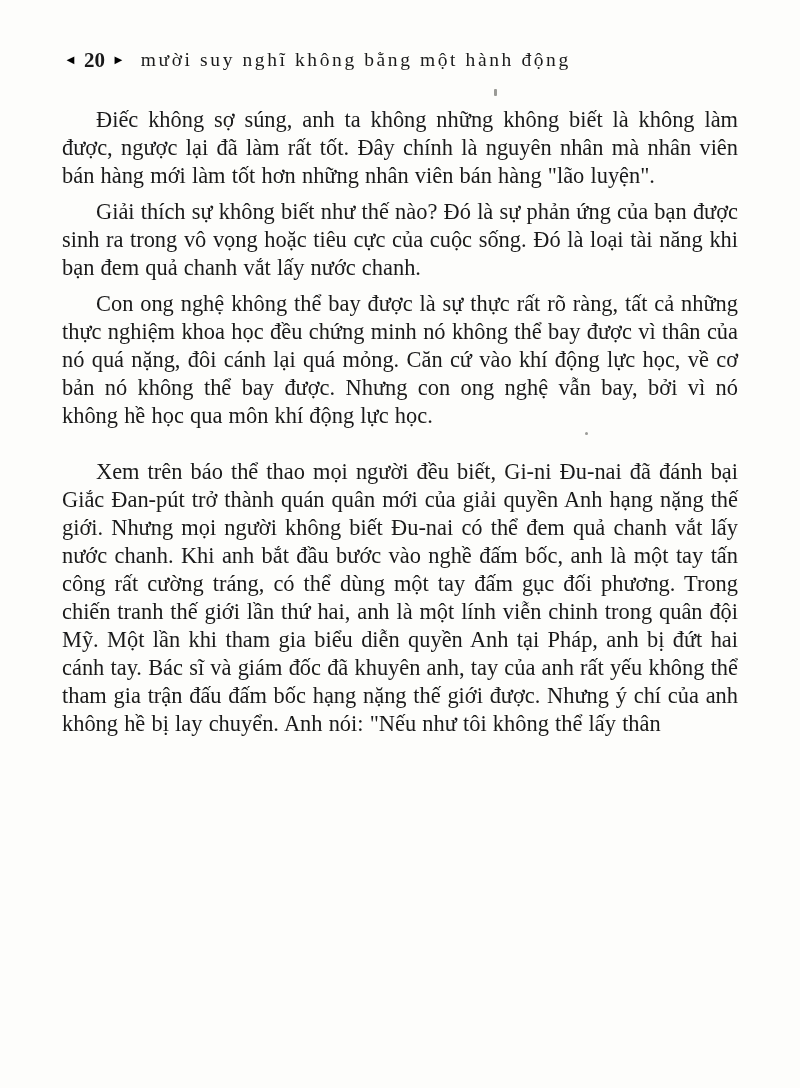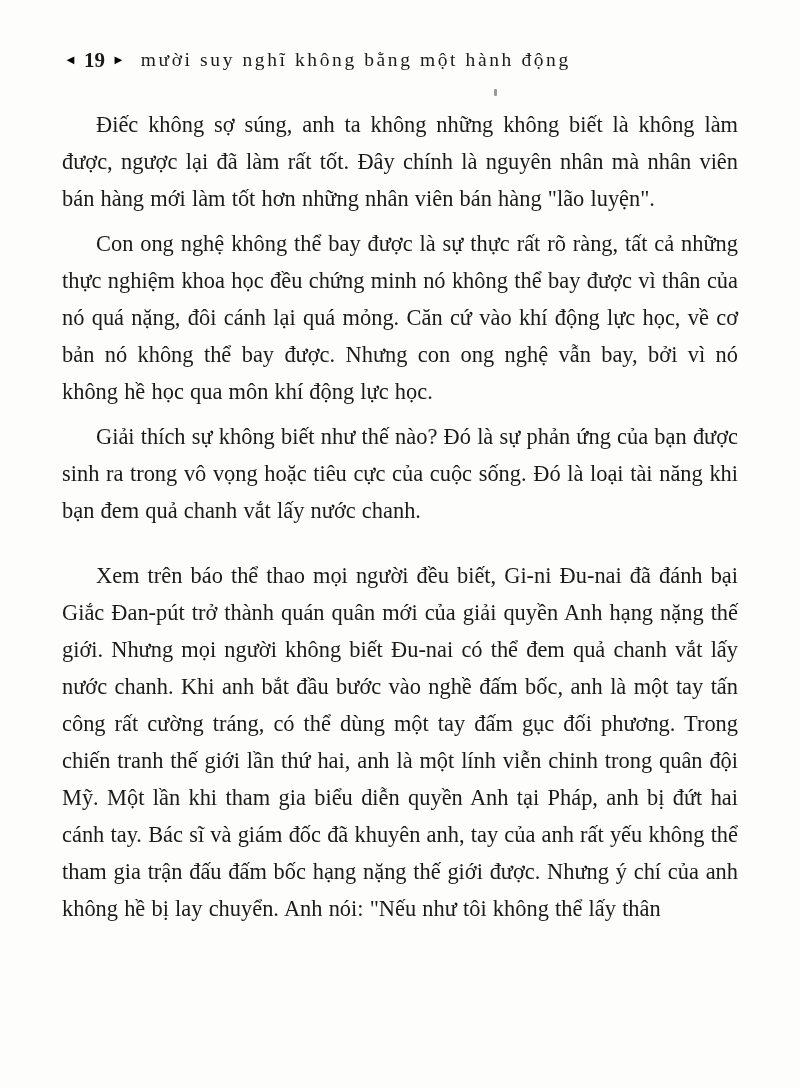--- a/index.html
+++ b/index.html
@@ -59,21 +59,21 @@
     margin-left: 16px;
     white-space: nowrap;
   }
   .body-text {
     margin-top: 26px;
   }
   .body-text p {
     margin: 0 0 1px 0;
     font-family: "Liberation Serif", serif;
     font-size: 22.4px;
-    line-height: 37px;
+    line-height: 28px;
     text-align: justify;
     text-justify: inter-word;
     text-indent: 34px;
     word-spacing: 0.6px;
   }
   .body-text p.para-gap {
     margin-top: 8px;
   }
   .body-text p:last-child {
     text-align: justify;
@@ -91,26 +91,26 @@
 <body>
 
 <div class="page">
   <div class="speck s1"></div>
   <div class="speck s2"></div>
 
   <div class="page-inner">
 
     <div class="header">
       <span class="arrow-left">◄</span>
-      <span class="page-number">19</span>
+      <span class="page-number">20</span>
       <span class="arrow-right">►</span>
       <span class="running-title">mười suy nghĩ không bằng một hành động</span>
     </div>
 
     <div class="body-text">
       <p>Điếc không sợ súng, anh ta không những không biết là không làm được, ngược lại đã làm rất tốt. Đây chính là nguyên nhân mà nhân viên bán hàng mới làm tốt hơn những nhân viên bán hàng "lão luyện".</p>
+      <p class="para-gap">Giải thích sự không biết như thế nào? Đó là sự phản ứng của bạn được sinh ra trong vô vọng hoặc tiêu cực của cuộc sống. Đó là loại tài năng khi bạn đem quả chanh vắt lấy nước chanh.</p>
       <p class="para-gap">Con ong nghệ không thể bay được là sự thực rất rõ ràng, tất cả những thực nghiệm khoa học đều chứng minh nó không thể bay được vì thân của nó quá nặng, đôi cánh lại quá mỏng. Căn cứ vào khí động lực học, về cơ bản nó không thể bay được. Nhưng con ong nghệ vẫn bay, bởi vì nó không hề học qua môn khí động lực học.</p>
-      <p class="para-gap">Giải thích sự không biết như thế nào? Đó là sự phản ứng của bạn được sinh ra trong vô vọng hoặc tiêu cực của cuộc sống. Đó là loại tài năng khi bạn đem quả chanh vắt lấy nước chanh.</p>
       <p class="para-gap">Xem trên báo thể thao mọi người đều biết, Gi-ni Đu-nai đã đánh bại Giắc Đan-pút trở thành quán quân mới của giải quyền Anh hạng nặng thế giới. Nhưng mọi người không biết Đu-nai có thể đem quả chanh vắt lấy nước chanh. Khi anh bắt đầu bước vào nghề đấm bốc, anh là một tay tấn công rất cường tráng, có thể dùng một tay đấm gục đối phương. Trong chiến tranh thế giới lần thứ hai, anh là một lính viễn chinh trong quân đội Mỹ. Một lần khi tham gia biểu diễn quyền Anh tại Pháp, anh bị đứt hai cánh tay. Bác sĩ và giám đốc đã khuyên anh, tay của anh rất yếu không thể tham gia trận đấu đấm bốc hạng nặng thế giới được. Nhưng ý chí của anh không hề bị lay chuyển. Anh nói: "Nếu như tôi không thể lấy thân</p>
     </div>
 
   </div>
 </div>
 
 </body></html>

